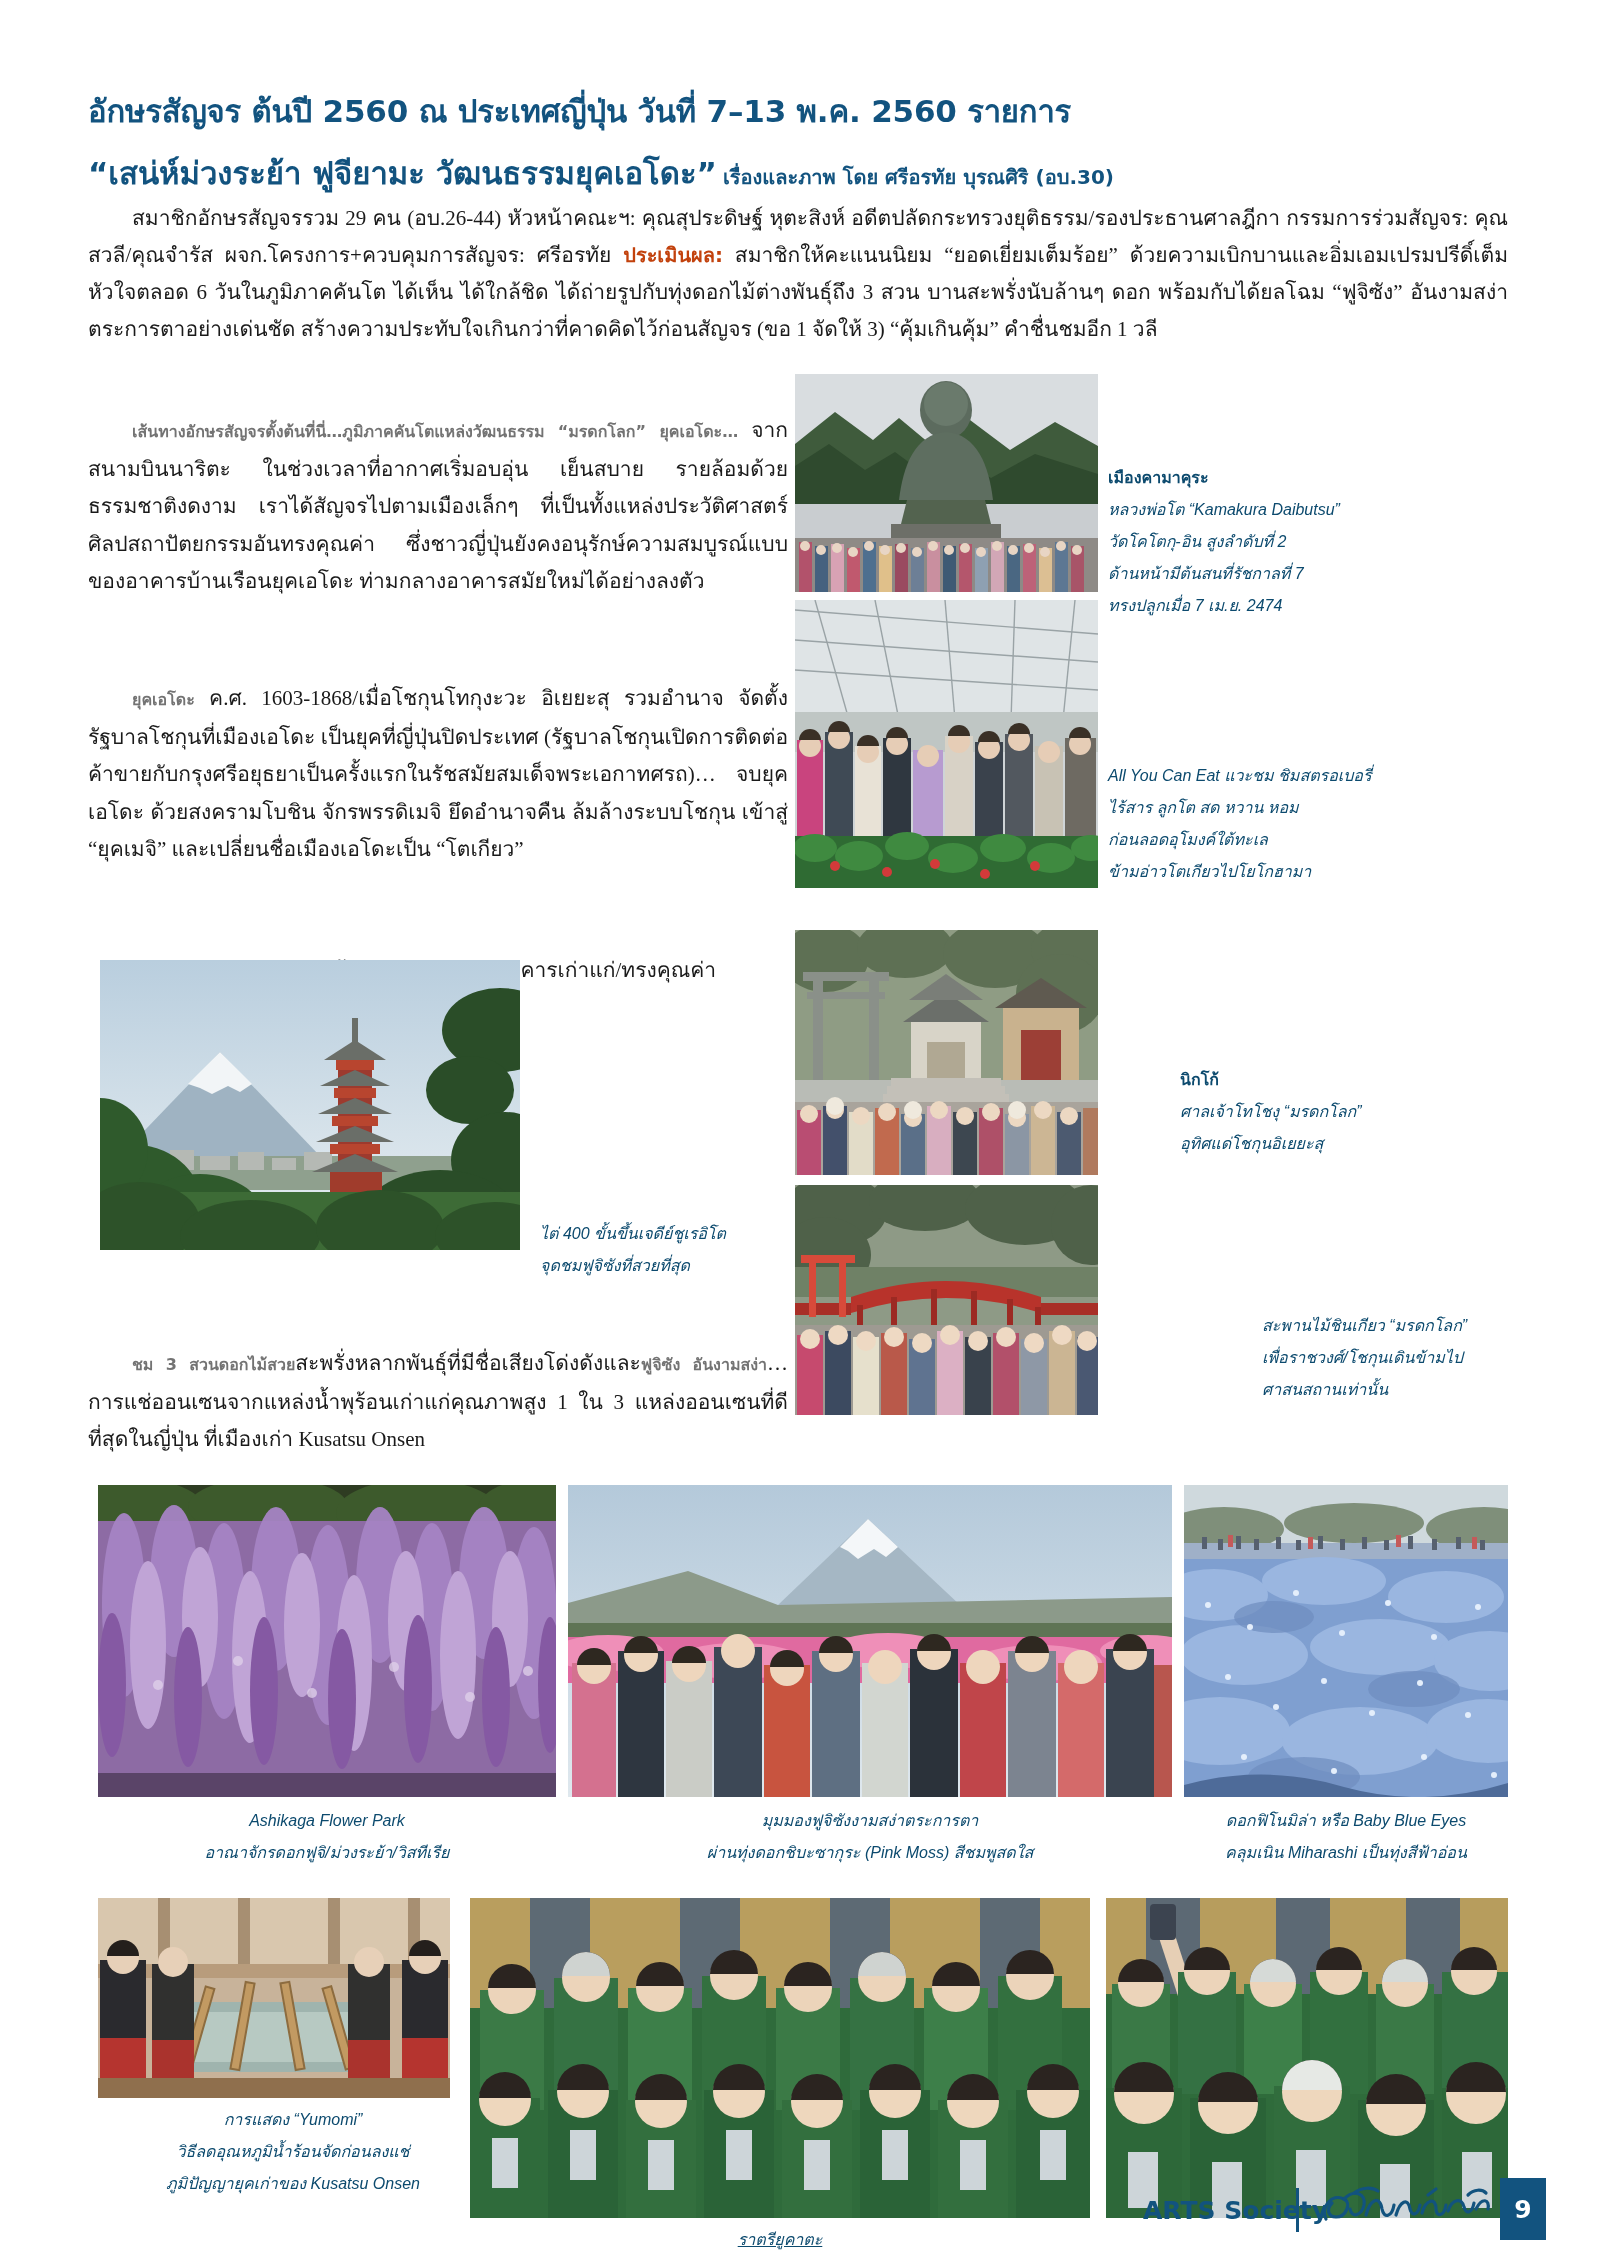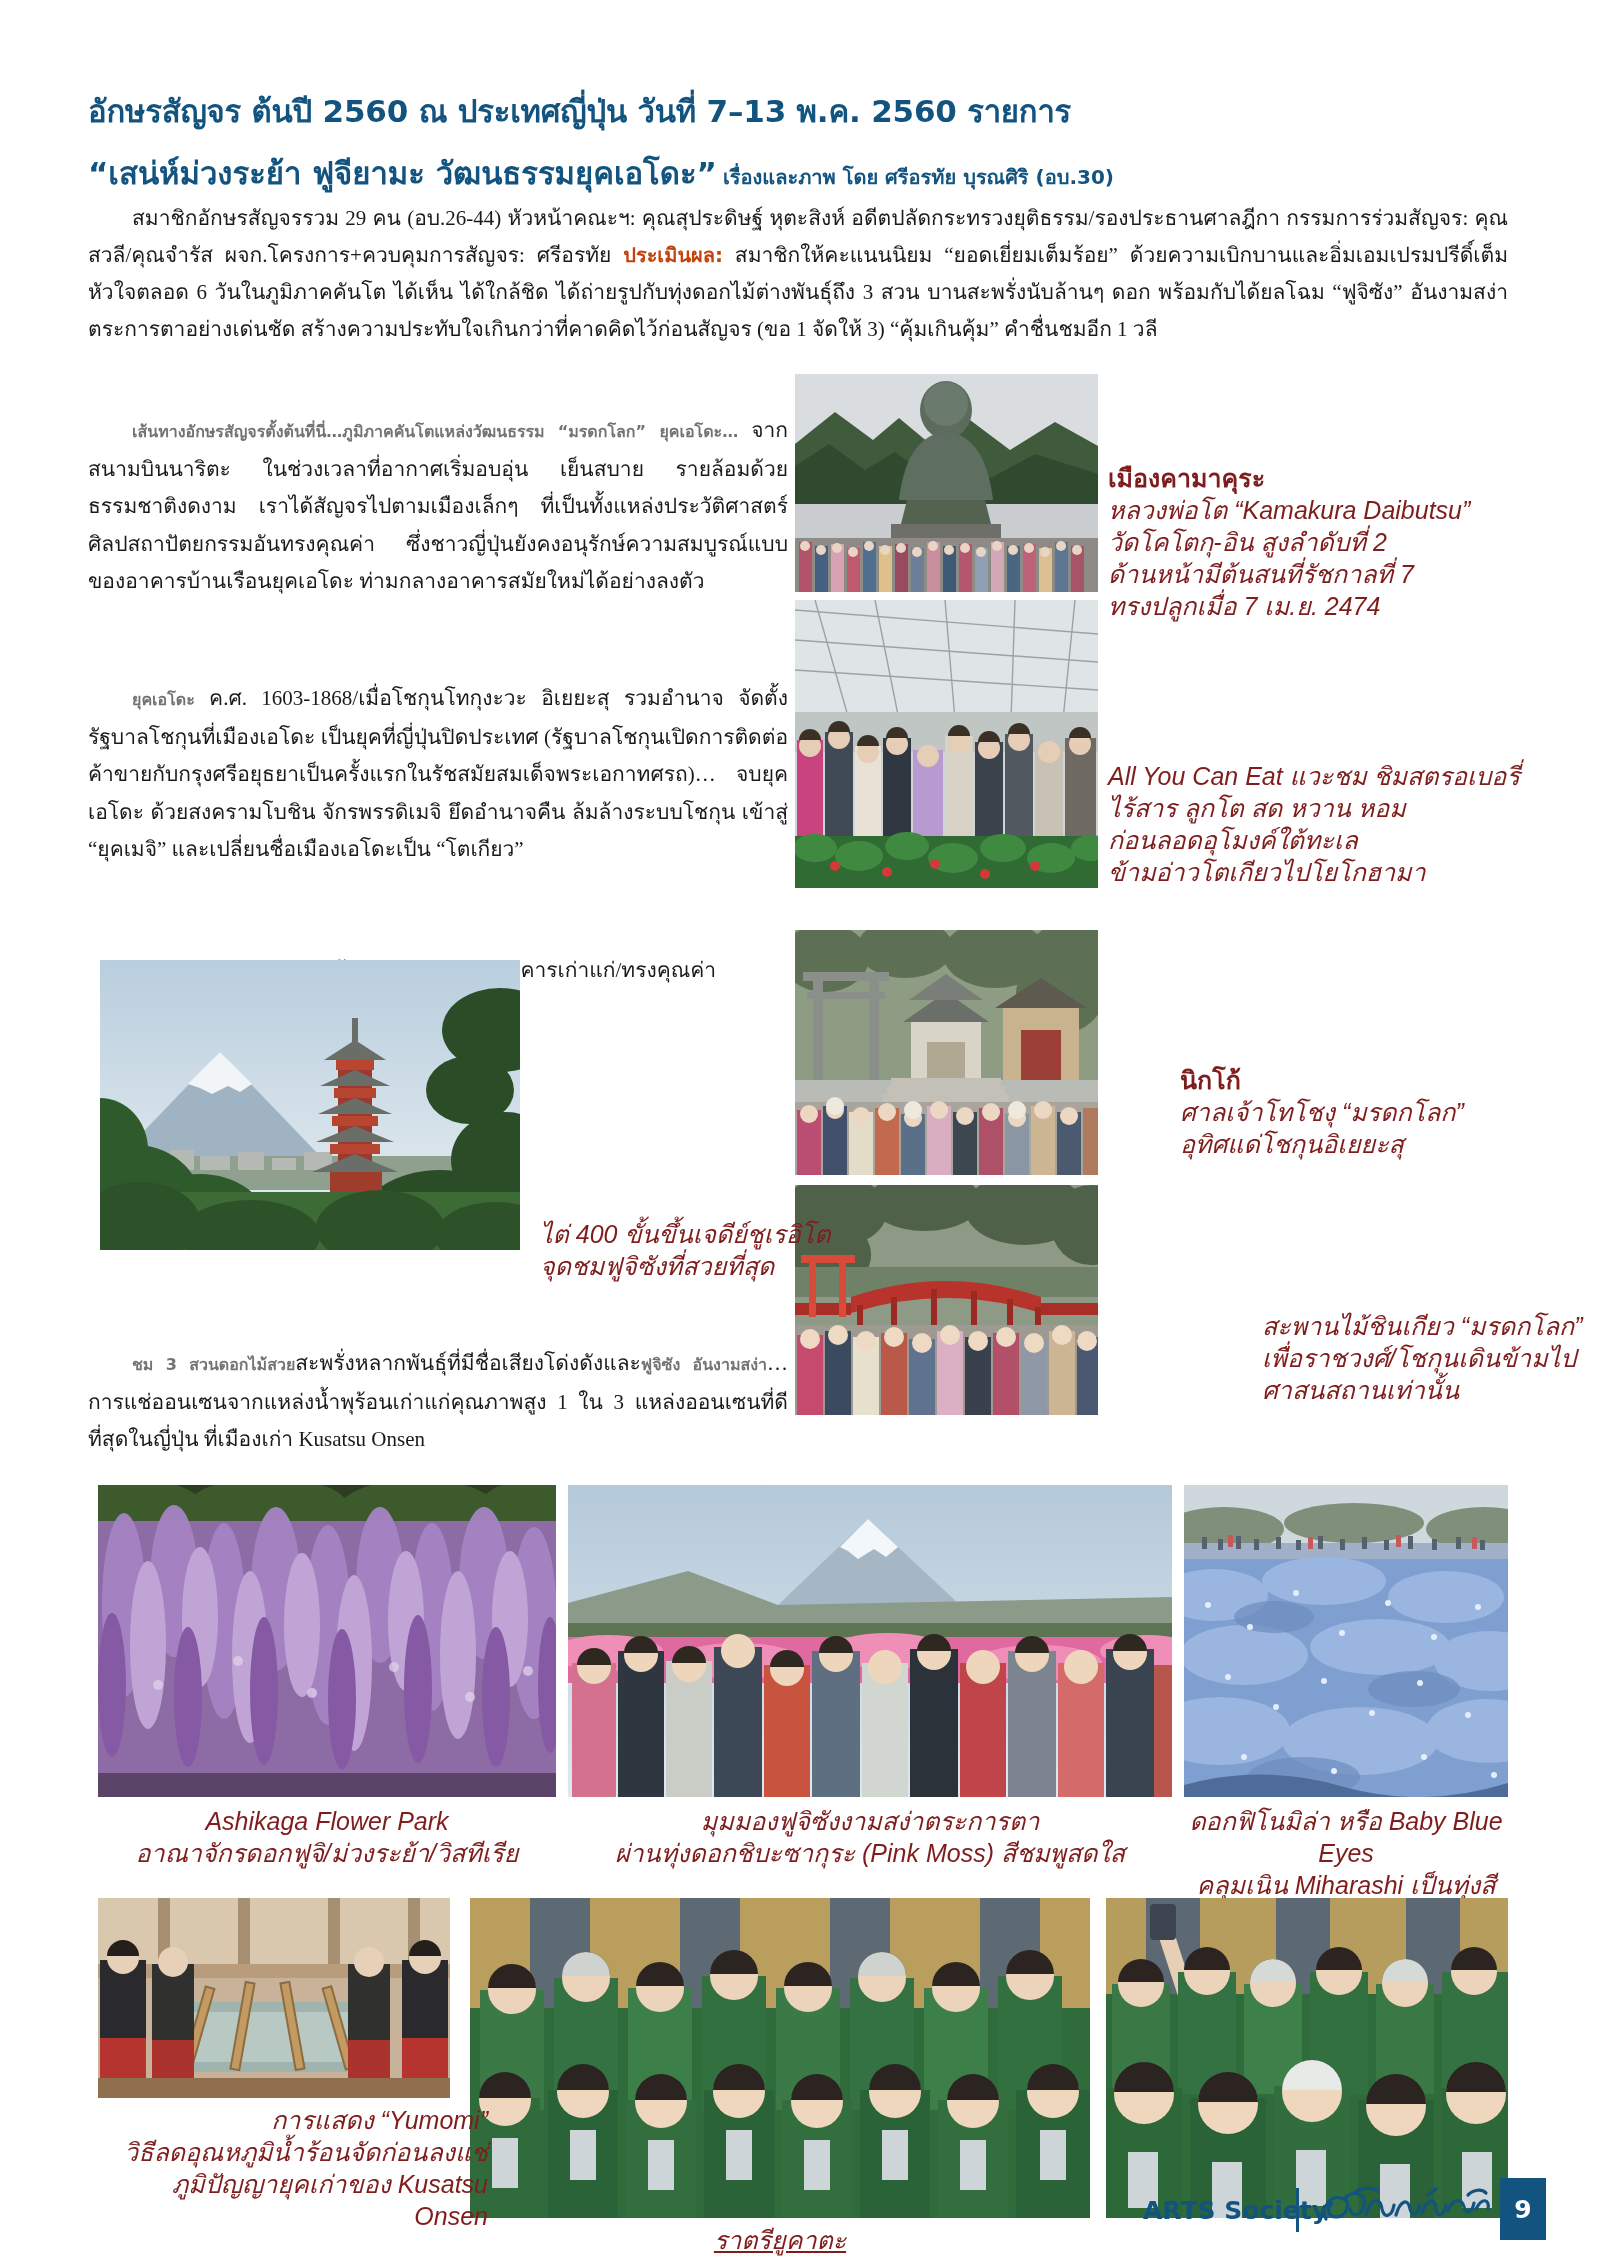--- a/index.html
+++ b/index.html
@@ -48,22 +48,22 @@
     color:#737373; font-weight:700;
     font-family:"DejaVu Sans","Liberation Sans",sans-serif;
     font-size:16px;
   }
 
   
   .ph { position:absolute; overflow:hidden; background:#cfcfcf; }
 
   
   .cap {
-    position:absolute; font-style:italic; font-size:25px; line-height:32px;
-    color:#7f1d1d; font-family:"Liberation Sans","DejaVu Sans",sans-serif;
+    position:absolute; font-style:italic; font-size:16px; line-height:32px;
+    color:#0c4a6e; font-family:"Liberation Sans","DejaVu Sans",sans-serif;
   }
   .cap-b { font-style:normal; font-weight:700; }
   .cap-c { text-align:center; }
   .foot-arts {
     position:absolute; left:1143px; top:2196px;
     font-family:"DejaVu Sans","Liberation Sans",sans-serif;
     font-weight:700; font-size:25px; color:#12537f;
   }
   .foot-div {
     position:absolute; left:1296px; top:2188px; width:3px; height:44px;
@@ -896,21 +896,21 @@
       <g fill="#cdd5d9">
         <rect x="22" y="254" width="30" height="56"></rect>
           <rect x="106" y="264" width="30" height="56"></rect>
         <rect x="190" y="252" width="30" height="56"></rect>
           <rect x="274" y="266" width="30" height="54"></rect>
         <rect x="356" y="254" width="30" height="56"></rect>
       </g>
     </svg>
   </div>
 
-  <div class="cap cap-c" style="left:98px; top:2104px; width:390px; text-align:right;">
+  <div class="cap cap-c" style="left:98px; top:2104px; width:390px; text-align:center;">
     <div>การแสดง “Yumomi”</div>
     <div>วิธีลดอุณหภูมิน้ำร้อนจัดก่อนลงแช่</div>
     <div>ภูมิปัญญายุคเก่าของ Kusatsu Onsen</div>
   </div>
 
   <div class="cap cap-c" style="left:470px; top:2224px; width:620px;text-decoration:underline;">
     <div>ราตรียูคาตะ</div>
   </div>
 
   <div class="foot-arts">ARTS Society</div>

